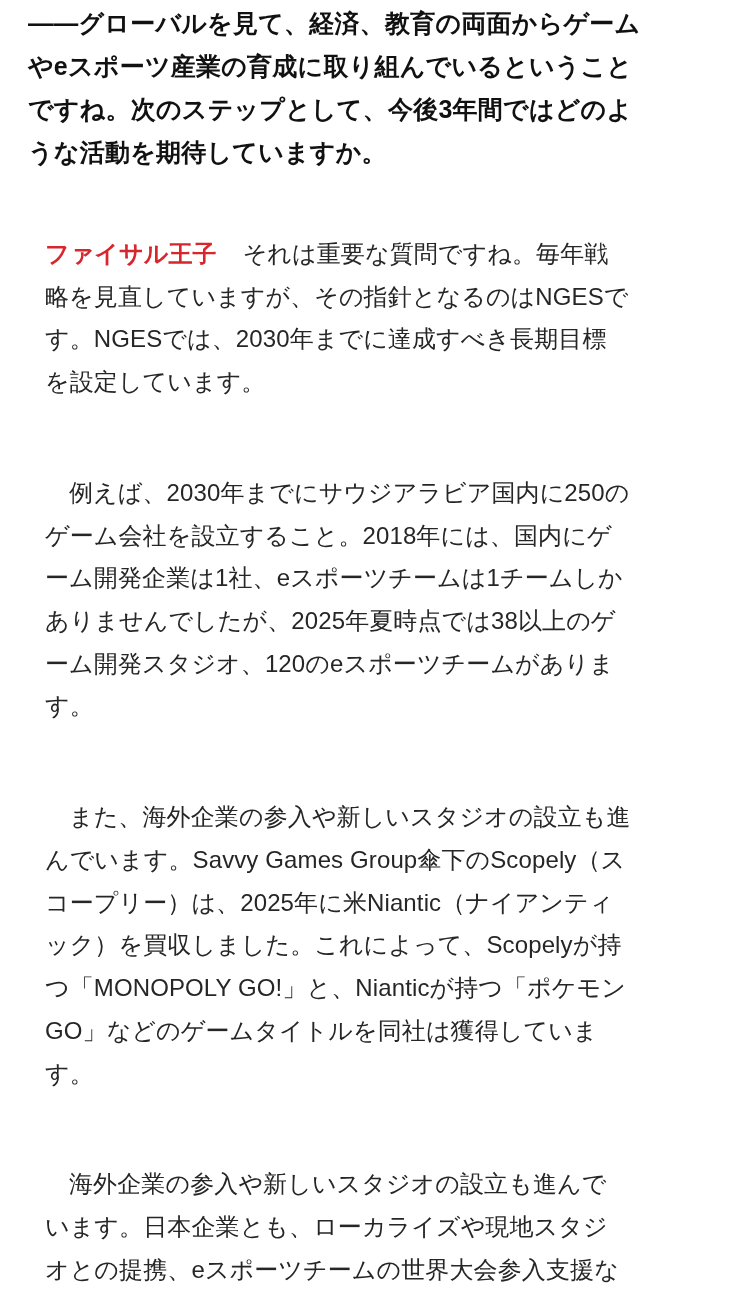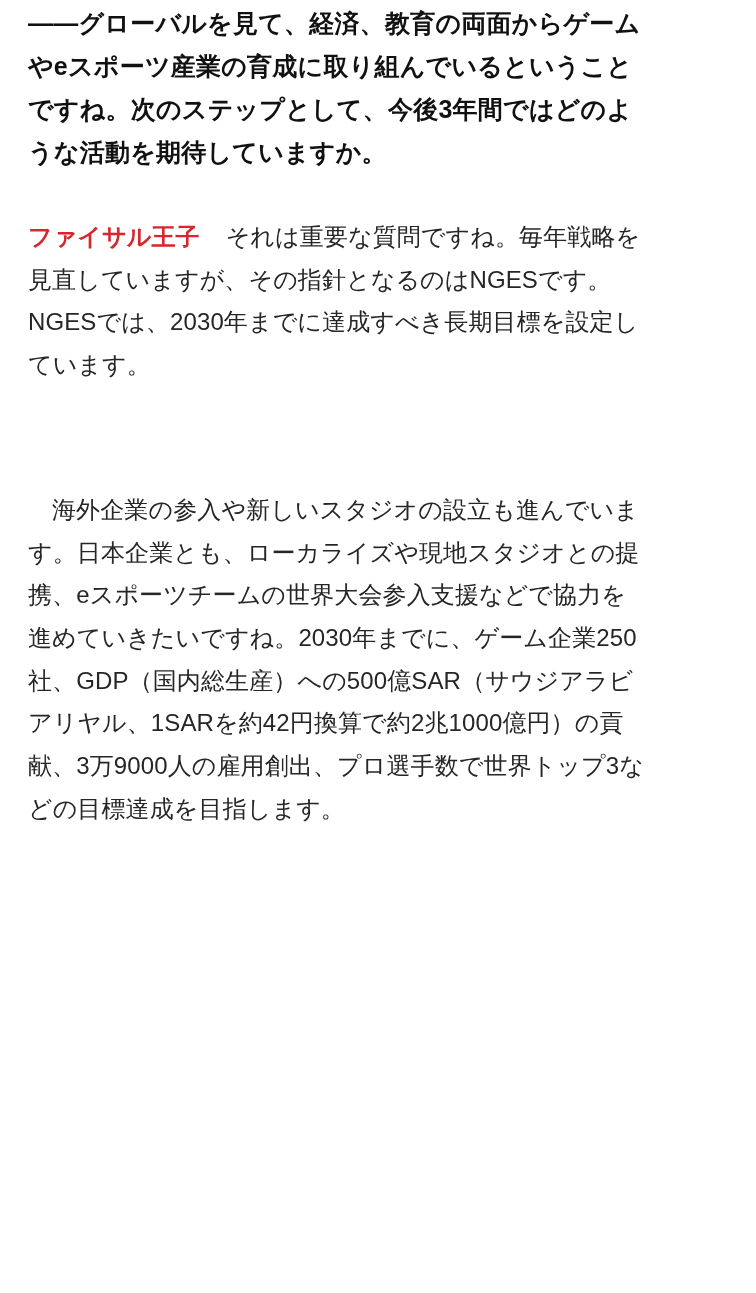--- a/index.html
+++ b/index.html
@@ -26,21 +26,21 @@
     color: #111111;
     letter-spacing: 0.01em;
     margin: 0;
     padding-top: 2px;
   }
   .a-block {
     font-size: 24px;
     line-height: 1.78;
     color: #262626;
     letter-spacing: 0.005em;
-    margin: 0;
+    margin: 17px;
   }
   .spacer-lg { height: 42px; }
   .spacer-md { height: 34px; }
   .speaker {
     color: #d7262c;
     font-weight: bold;
   }
   .speaker-gap {
     display: inline-block;
     width: 26px;
@@ -57,21 +57,23 @@
 <div class="article">
 
   <p class="q-block">——グローバルを見て、経済、教育の両面からゲームやeスポーツ産業の育成に取り組んでいるということですね。次のステップとして、今後3年間ではどのような活動を期待していますか。</p>
 
   <div class="spacer-lg"></div>
 
   <p class="a-block"><span class="speaker">ファイサル王子</span><span class="speaker-gap"></span><span>それは重要な質問ですね。毎年戦略を見直していますが、その指針となるのはNGESです。NGESでは、2030年までに達成すべき長期目標を設定しています。</span></p>
 
   <div class="spacer-md"></div>
 
+  <p class="a-block"><span class="indent"></span><span>例えば、2030年までにサウジアラビア国内に250のゲーム会社を設立すること。2018年には、国内にゲーム開発企業は1社、eスポーツチームは1チームしかありませんでしたが、2025年夏時点では38以上のゲーム開発スタジオ、120のeスポーツチームがあります。</span></p>
 
   <div class="spacer-md"></div>
 
+  <p class="a-block"><span class="indent"></span><span>また、海外企業の参入や新しいスタジオの設立も進んでいます。Savvy Games Group傘下のScopely（スコープリー）は、2025年に米Niantic（ナイアンティック）を買収しました。これによって、Scopelyが持つ「MONOPOLY GO!」と、Nianticが持つ「ポケモン GO」などのゲームタイトルを同社は獲得しています。</span></p>
 
   <div class="spacer-md"></div>
 
   <p class="a-block"><span class="indent"></span><span>海外企業の参入や新しいスタジオの設立も進んでいます。日本企業とも、ローカライズや現地スタジオとの提携、eスポーツチームの世界大会参入支援などで協力を進めていきたいですね。2030年までに、ゲーム企業250社、GDP（国内総生産）への500億SAR（サウジアラビアリヤル、1SARを約42円換算で約2兆1000億円）の貢献、3万9000人の雇用創出、プロ選手数で世界トップ3などの目標達成を目指します。</span></p>
 
 </div>
 
 </body></html>

